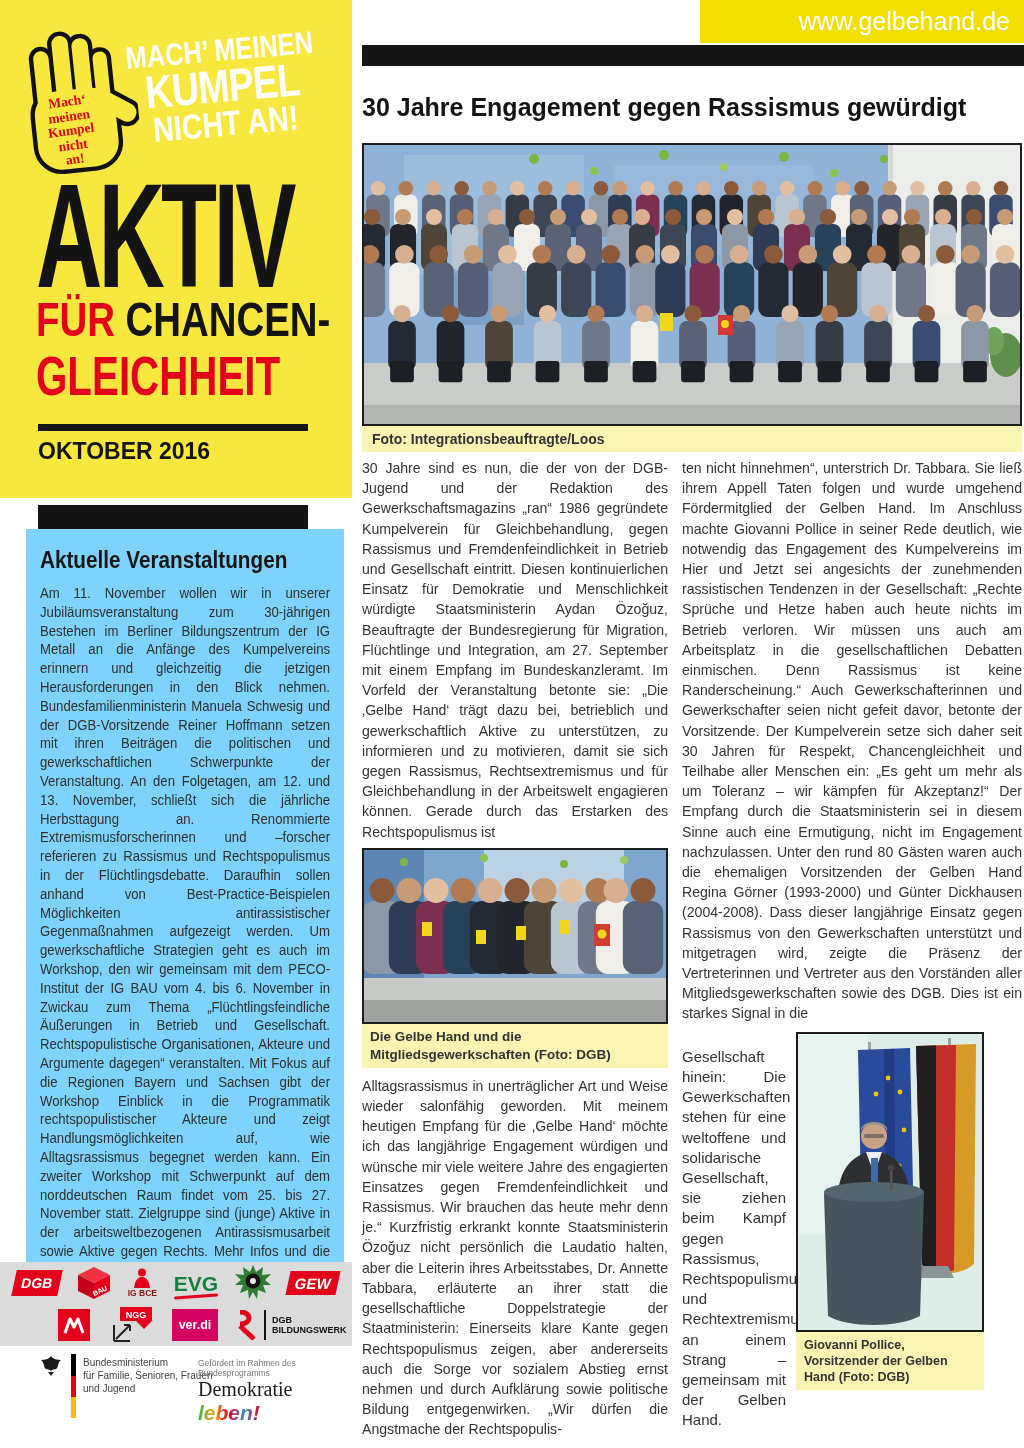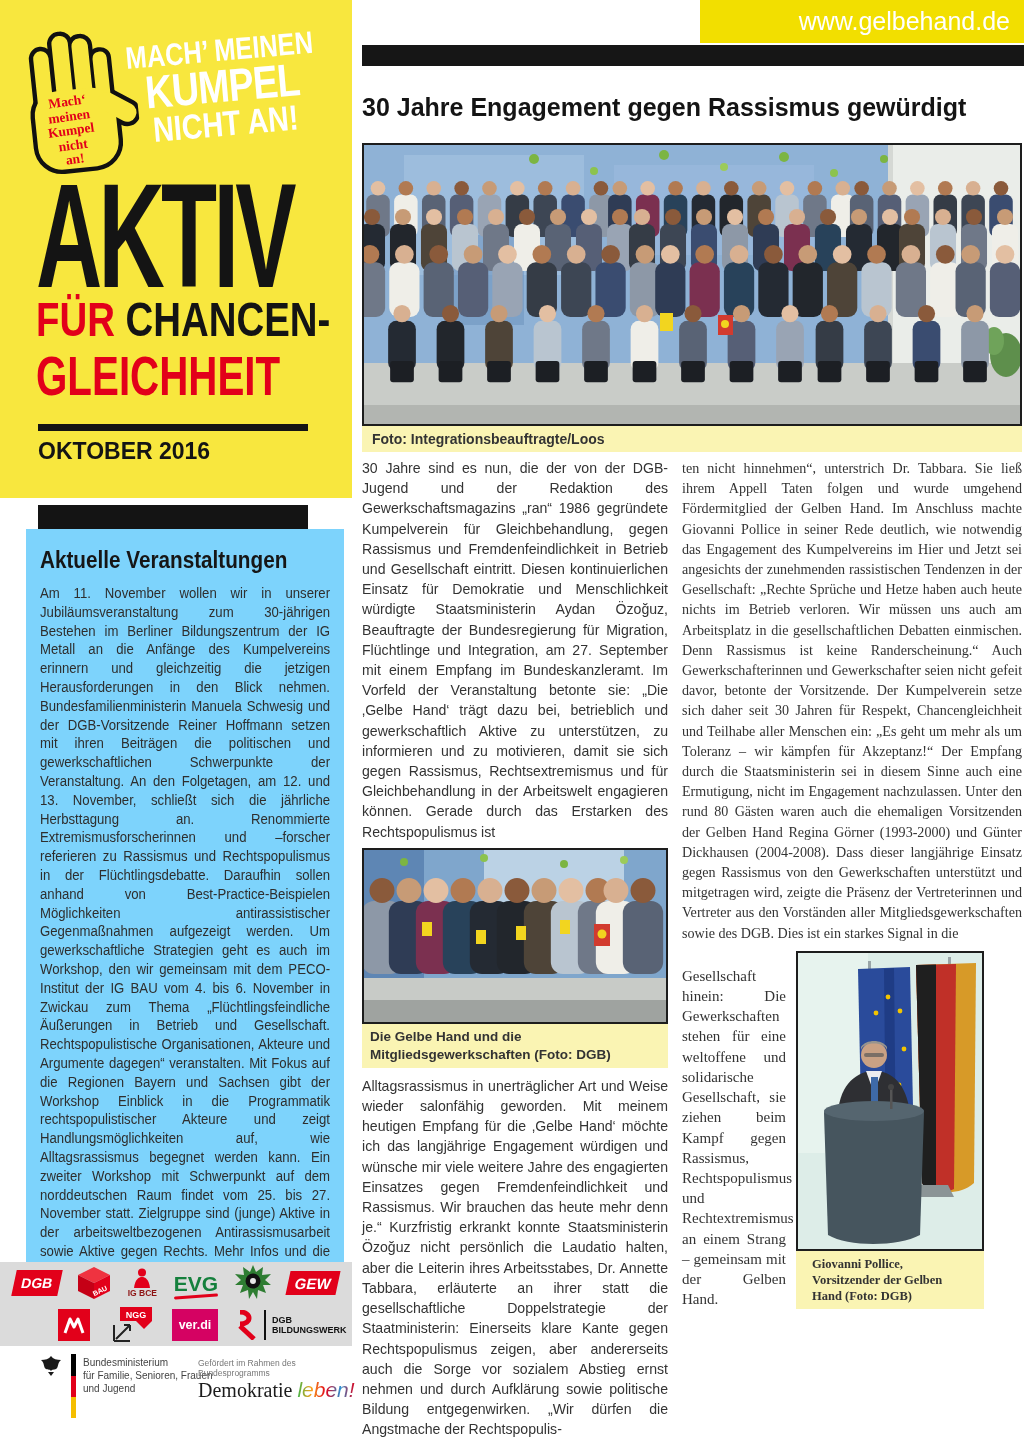--- a/index.html
+++ b/index.html
@@ -56,50 +56,50 @@
   .lgsvg{display:block;}
 
   
   #footer{position:absolute;left:26px;top:1352px;width:326px;height:90px;}
   #ministry{position:absolute;left:12px;top:2px;display:flex;gap:7px;}
   #ministry .stripe{width:5px;height:64px;background:linear-gradient(#000 0 34%,#E2001A 34% 67%,#F5BE00 67%);}
   #ministry .mtxt{font-size:10px;line-height:13px;color:#444;padding-top:2px;}
   #program{position:absolute;left:172px;top:6px;width:160px;}
   #program .small{font-size:8.5px;color:#777;}
   #program .big{font-family:"Liberation Serif",serif;font-size:20px;color:#1c1c1c;}
-  #program .leb{font-family:"Liberation Sans",sans-serif;font-style:italic;font-weight:normal;font-size:21px;
+  #program .leb{font-family:"Liberation Sans",sans-serif;font-style:italic;font-weight:bold;font-size:21px;
       background:linear-gradient(90deg,#3bb54a,#f9a11b,#e2001a,#2e8fd0,#e2001a);
       -webkit-background-clip:text;background-clip:text;color:transparent;}
 
   
   #url-banner{position:absolute;left:700px;top:0;width:324px;height:43px;background:#F2DF00;
               color:#fff;font-weight:normal;font-size:25px;line-height:43px;text-align:right;
               padding-right:14px;box-sizing:border-box;cursor:pointer;}
   #top-rule{position:absolute;left:362px;top:45px;width:662px;height:21px;background:#161616;}
   #headline{position:absolute;left:362px;top:76px;width:660px;font-size:25px;font-weight:bold;color:#141414;}
   #subhead{position:absolute;left:362px;top:114px;width:660px;font-size:16.5px;font-weight:bold;color:#E2001A;}
 
   figure{margin:0;}
   .photoframe{border:2px solid #1d1d1d;background:#8FB2D6;line-height:0;}
   .cap{background:#FAF4B3;color:#333;font-weight:bold;}
 
   #photo1-fig{position:absolute;left:362px;top:143px;}
   #photo1-cap{position:absolute;left:362px;top:426px;width:660px;height:26px;box-sizing:border-box;
               font-size:14px;line-height:26px;padding-left:10px;}
 
   #col1{position:absolute;left:362px;top:458px;width:306px;}
-  #col2{position:absolute;left:682px;top:458px;width:340px;font-family:Liberation Serif, serif;}
+  #col2{position:absolute;left:682px;top:458px;width:340px;}
   .jtext{font-size:15px;line-height:20.2px;text-align:justify;color:#333;
          transform:scaleX(.94);transform-origin:0 0;width:106.4%;margin:0;}
   #photo2-fig{margin-top:6px;}
   #photo2-cap{width:306px;box-sizing:border-box;font-size:13.5px;line-height:18px;padding:4px 8px;margin-bottom:8px;}
   #bottom-row{display:flex;gap:10px;margin-top:8px;}
   #narrow-text{width:104px;font-size:15px;line-height:20.2px;text-align:justify;color:#333;flex:none;}
   #photo3-wrap{flex:none;width:188px;}
-  #photo3-cap{width:188px;box-sizing:border-box;font-size:12.5px;line-height:16px;padding:5px 16px;}
+  #photo3-cap{width:188px;box-sizing:border-box;font-size:12.5px;line-height:16px;padding:5px 8px;}
 </style>
 </head>
 <body>
 
 <div id="page">
 
   <div id="masthead">
     <div id="slogan">
       <span class="l1">MACH’ MEINEN</span>
       <span class="l2">KUMPEL</span>

